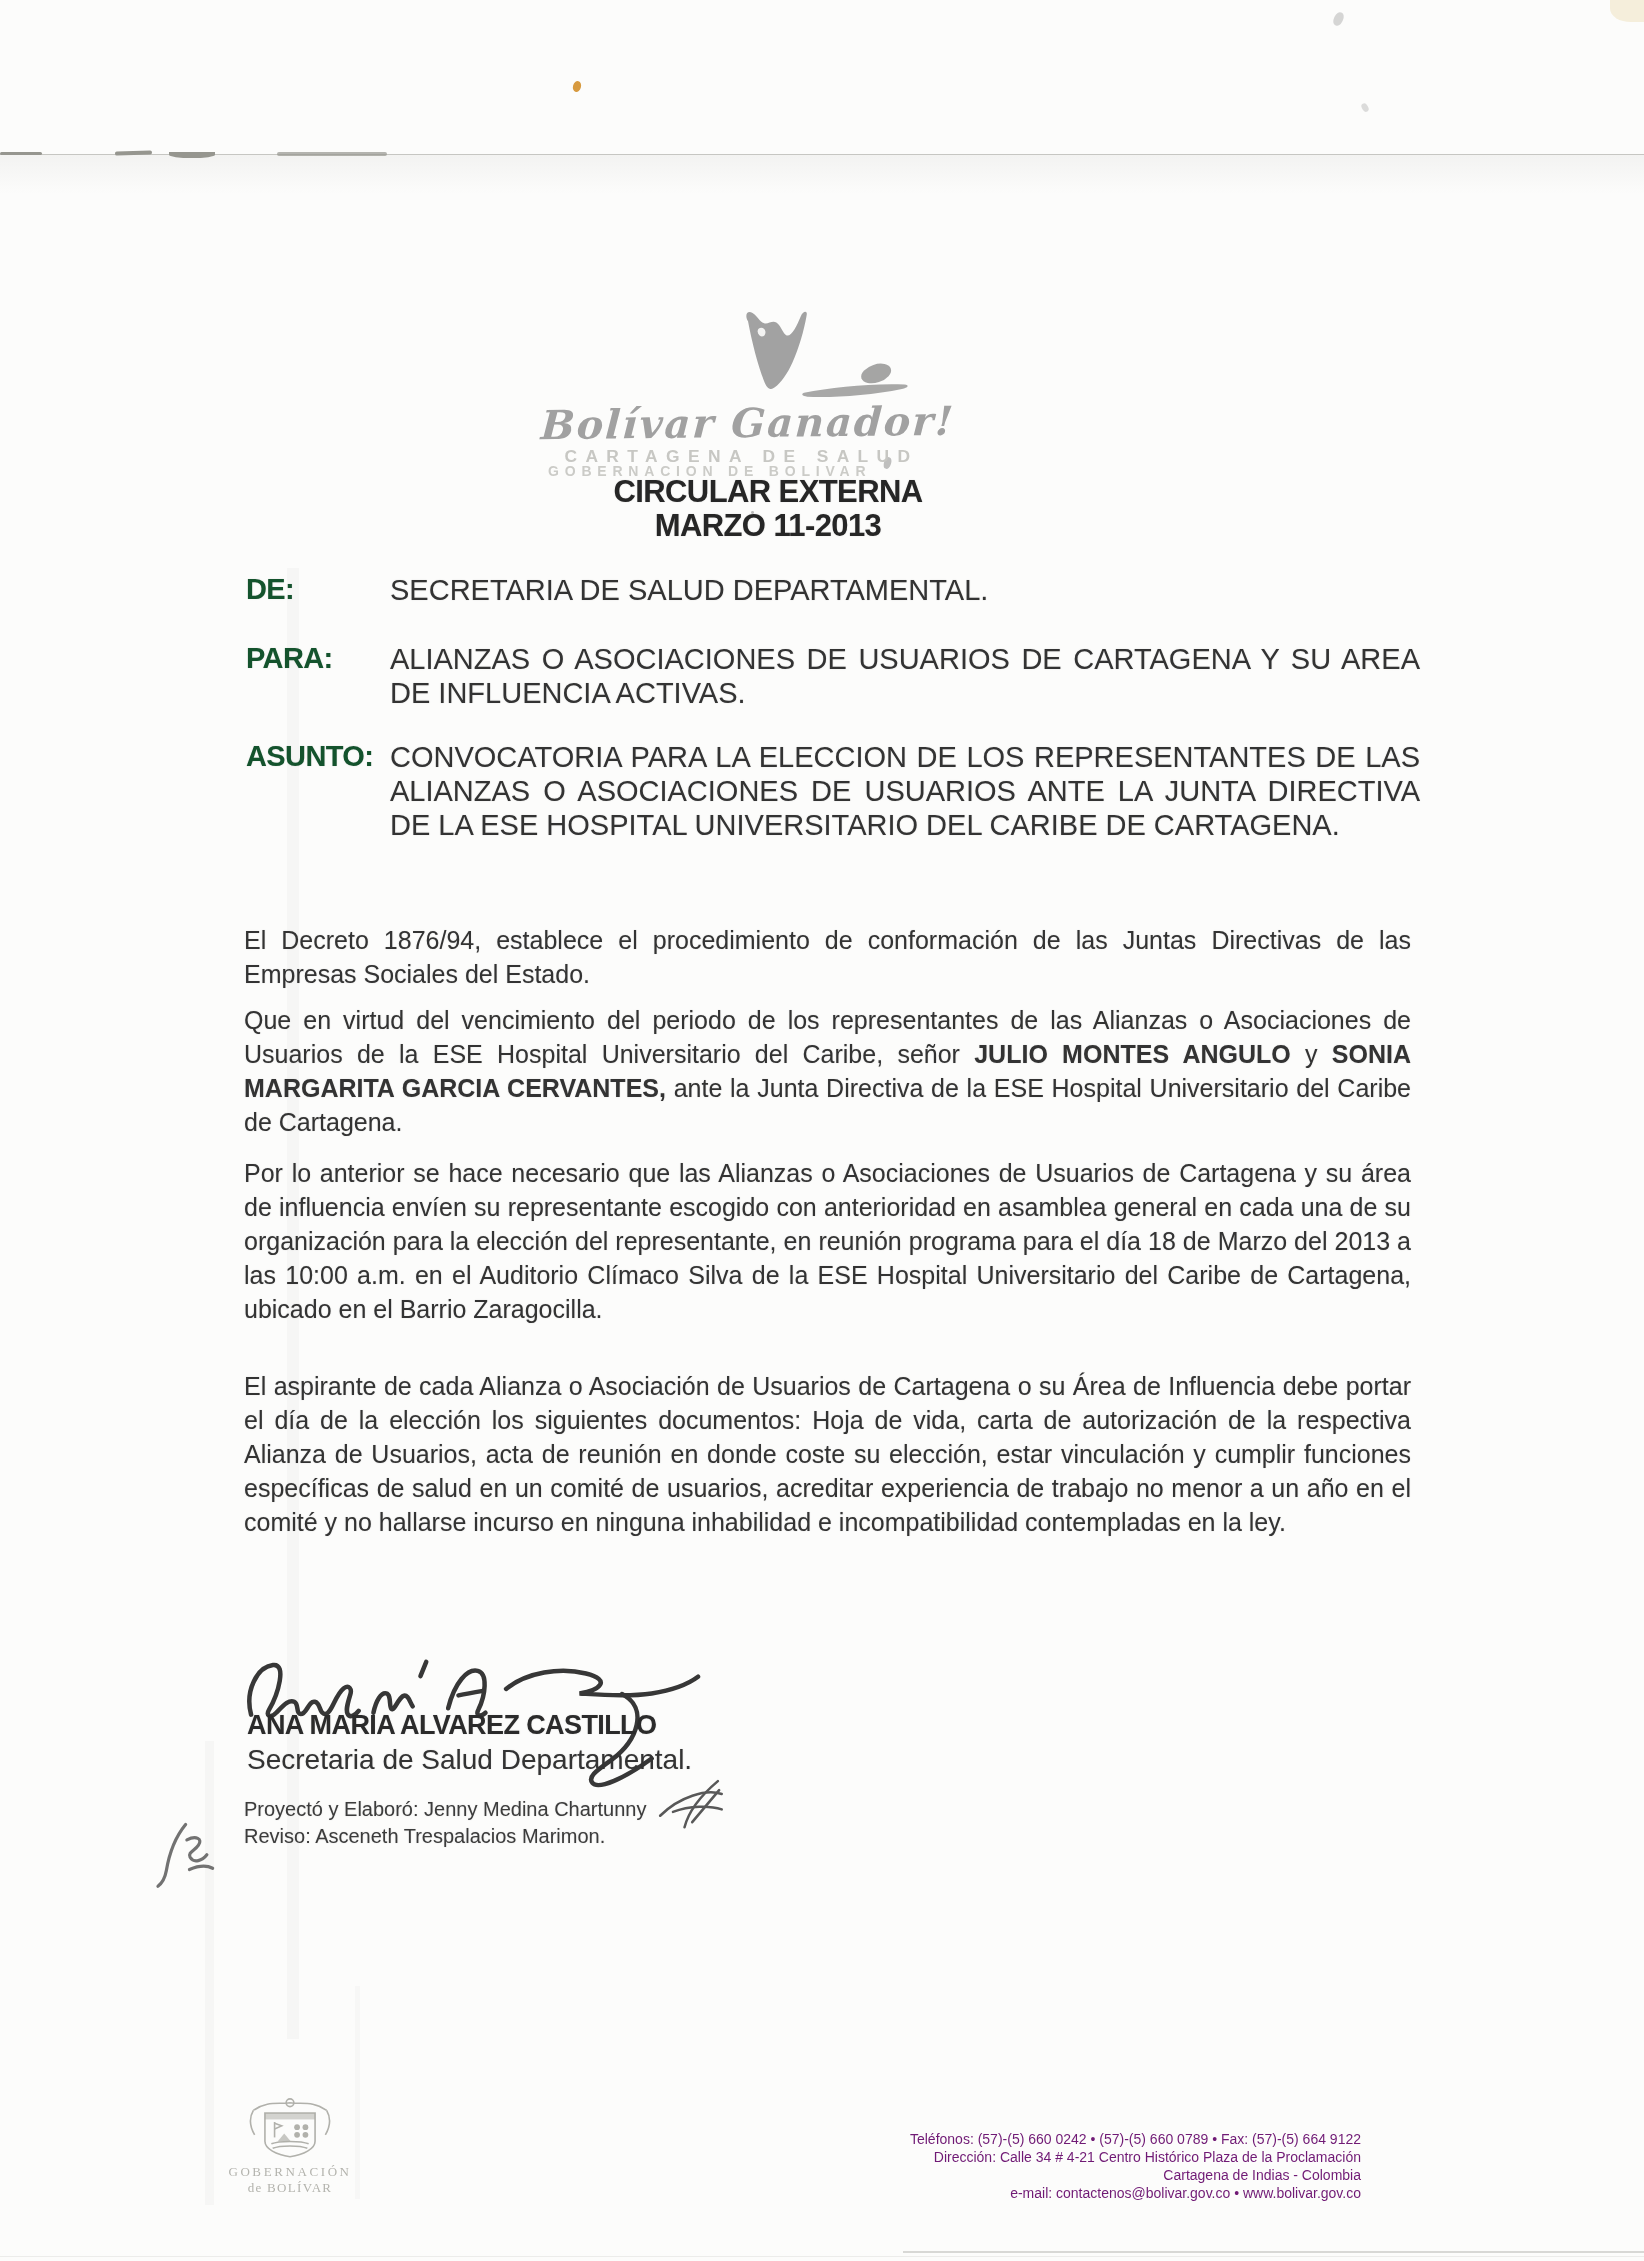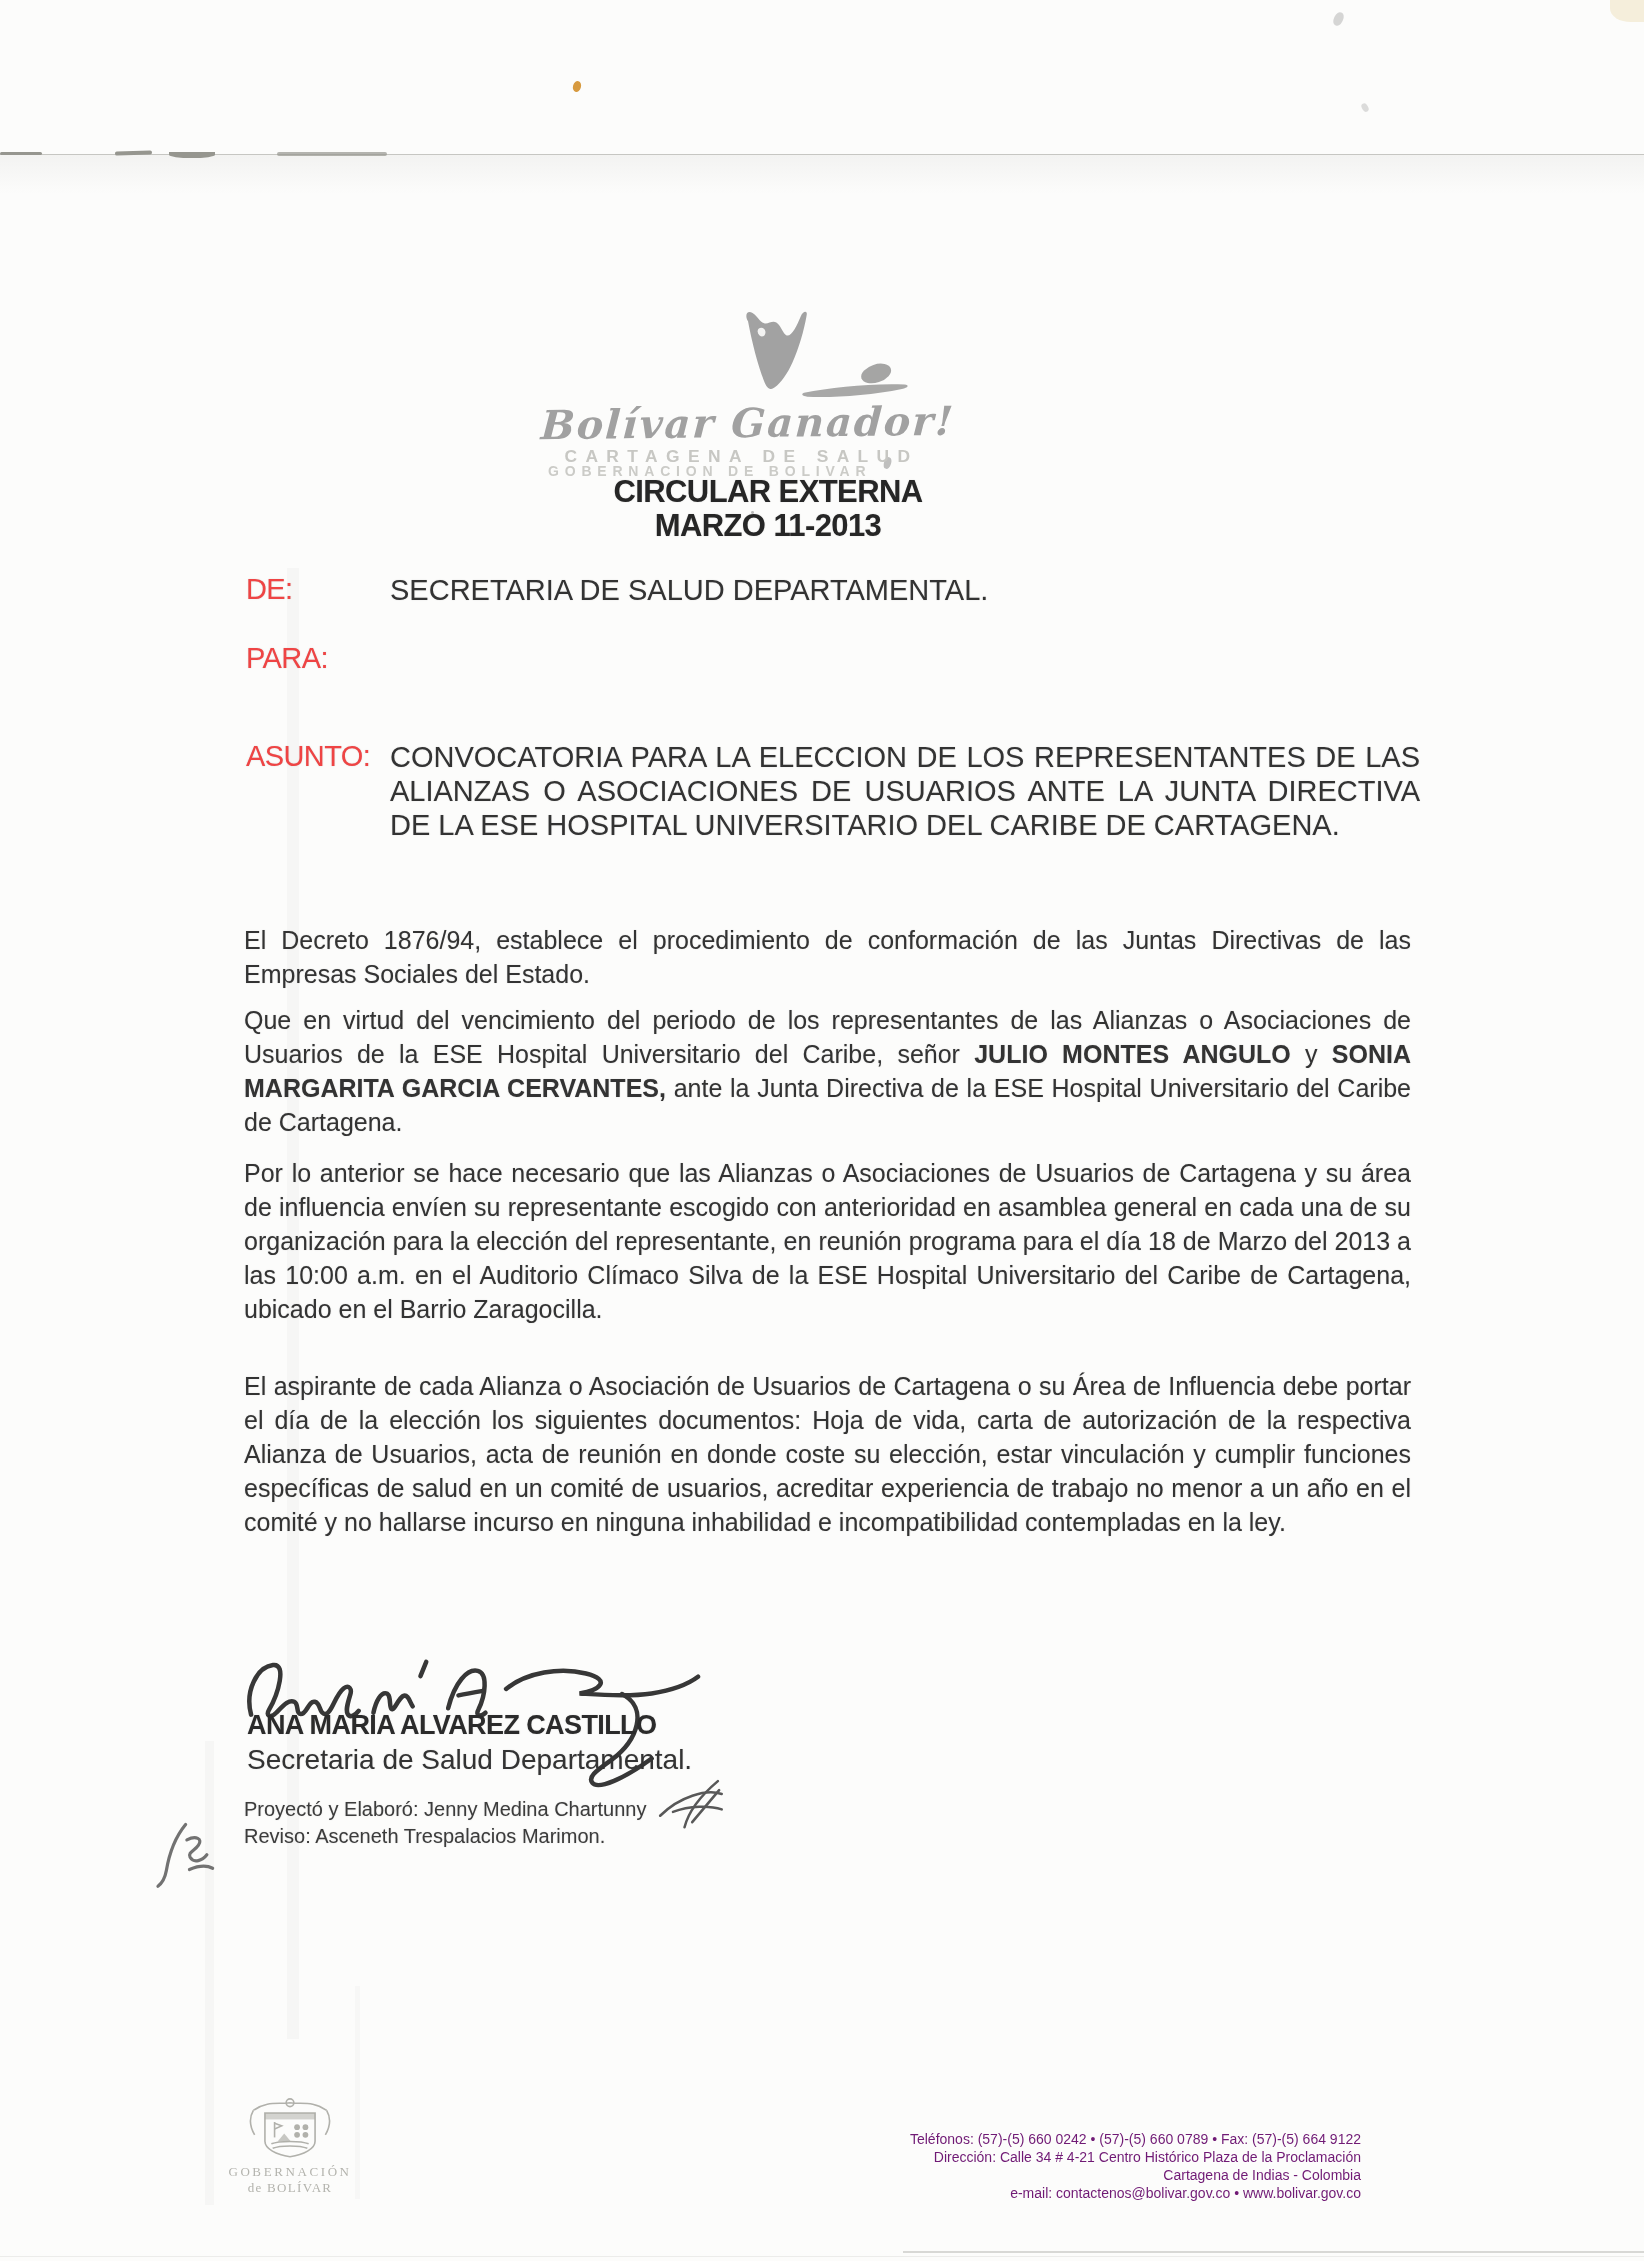--- a/index.html
+++ b/index.html
@@ -13,21 +13,21 @@
   .brand-script{left:516px;top:399px;width:464px;text-align:center;
      font-family:"DejaVu Serif",serif;font-style:italic;font-weight:700;font-size:40px;
      color:#9a9a9a;letter-spacing:1.9px;transform:rotate(-0.6deg) skewX(-4deg);opacity:.92;}
   .org-line1{left:548px;top:446px;width:387px;text-align:center;font-size:17.4px;
      letter-spacing:8.4px;color:#c7c7c3;font-weight:700;}
   .org-line2{left:548px;top:463px;width:387px;text-align:left;font-size:14px;
      letter-spacing:5.8px;color:#cbcbc7;font-weight:700;}
   .doc-title{left:607px;top:475px;width:322px;text-align:center;font-weight:700;
      font-size:31px;line-height:34px;color:#262626;letter-spacing:-0.6px;}
   
-  .meta-label{left:246px;font-size:29px;font-weight:400;letter-spacing:-0.6px;color:#ef4444;}
+  .meta-label{left:246px;font-size:29px;font-weight:700;letter-spacing:-0.6px;color:#14532d;}
   .meta-value{left:390px;width:1030px;font-size:29px;line-height:34px;color:#333333;}
   
   .para{left:244px;width:1167px;font-size:25px;line-height:34px;color:#333333;}
   
   .sig-name{left:247px;top:1710px;font-size:27px;font-weight:700;letter-spacing:-0.6px;color:#2b2b2b;}
   .sig-title{left:247px;top:1744px;font-size:28px;color:#333333;}
   .small-line{left:244px;font-size:20px;color:#3c3c3c;}
   
   .gov-text{left:219px;top:2164px;width:142px;text-align:center;
      font-family:Liberation Serif, serif;color:#b3b3ad;}
@@ -88,20 +88,21 @@
   <div class="abs doc-title t">
     <div>CIRCULAR EXTERNA</div>
     <div>MARZO 11-2013</div>
   </div>
   <div class="abs mark-gray" style="left:751px;top:511px;width:3.2px;height:3.2px;opacity:.6;"></div>
 
   <div class="abs meta-label t" style="top:573px;">DE:</div>
   <div class="abs meta-value t" style="top:573px;">SECRETARIA  DE SALUD DEPARTAMENTAL.</div>
 
   <div class="abs meta-label t" style="top:642px;">PARA:</div>
+  <div class="abs meta-value just t" style="top:642px;">ALIANZAS O ASOCIACIONES DE USUARIOS DE CARTAGENA Y SU AREA DE INFLUENCIA ACTIVAS.</div>
 
   <div class="abs meta-label t" style="top:740px;">ASUNTO:</div>
   <div class="abs meta-value just t" style="top:740px;">CONVOCATORIA PARA LA ELECCION DE LOS REPRESENTANTES DE LAS ALIANZAS O ASOCIACIONES DE USUARIOS  ANTE LA JUNTA DIRECTIVA DE LA ESE HOSPITAL UNIVERSITARIO DEL CARIBE DE CARTAGENA.</div>
 
   <div class="abs para just t" style="top:923px;"><span>El Decreto 1876/94, establece el procedimiento de conformación de las Juntas Directivas de las Empresas Sociales del Estado.</span></div>
   <div class="abs para just t" style="top:1003px;"><span>Que en virtud del vencimiento del periodo de los representantes de las Alianzas o Asociaciones de Usuarios de la ESE Hospital Universitario del Caribe, señor </span><span class="seg-bold">JULIO MONTES ANGULO</span><span> y </span><span class="seg-bold">SONIA MARGARITA GARCIA CERVANTES,</span><span> ante la Junta Directiva de la ESE Hospital Universitario del Caribe de Cartagena.</span></div>
   <div class="abs para just t" style="top:1156px;"><span>Por lo anterior se hace necesario que las Alianzas o Asociaciones de Usuarios de Cartagena y su área de influencia envíen su representante escogido con anterioridad en asamblea general en cada una de su organización para la elección del representante, en reunión programa para el día 18 de Marzo del 2013 a las 10:00 a.m. en el Auditorio Clímaco Silva de la ESE Hospital Universitario del Caribe de Cartagena, ubicado en el Barrio Zaragocilla.</span></div>
   <div class="abs para just t" style="top:1369px;"><span>El aspirante de cada Alianza o Asociación de Usuarios de Cartagena o su Área de Influencia debe portar el día de la elección los siguientes documentos: Hoja de vida, carta de autorización de la respectiva Alianza de Usuarios, acta de reunión en donde coste su elección, estar  vinculación y cumplir funciones específicas de salud en un comité de usuarios, acreditar experiencia de trabajo no menor a un año en el comité  y no hallarse incurso en ninguna inhabilidad e incompatibilidad contempladas en la ley.</span></div>
 
   <svg class="abs" style="left:235px;top:1649px;" width="510" height="161" viewBox="0 0 790 250">

